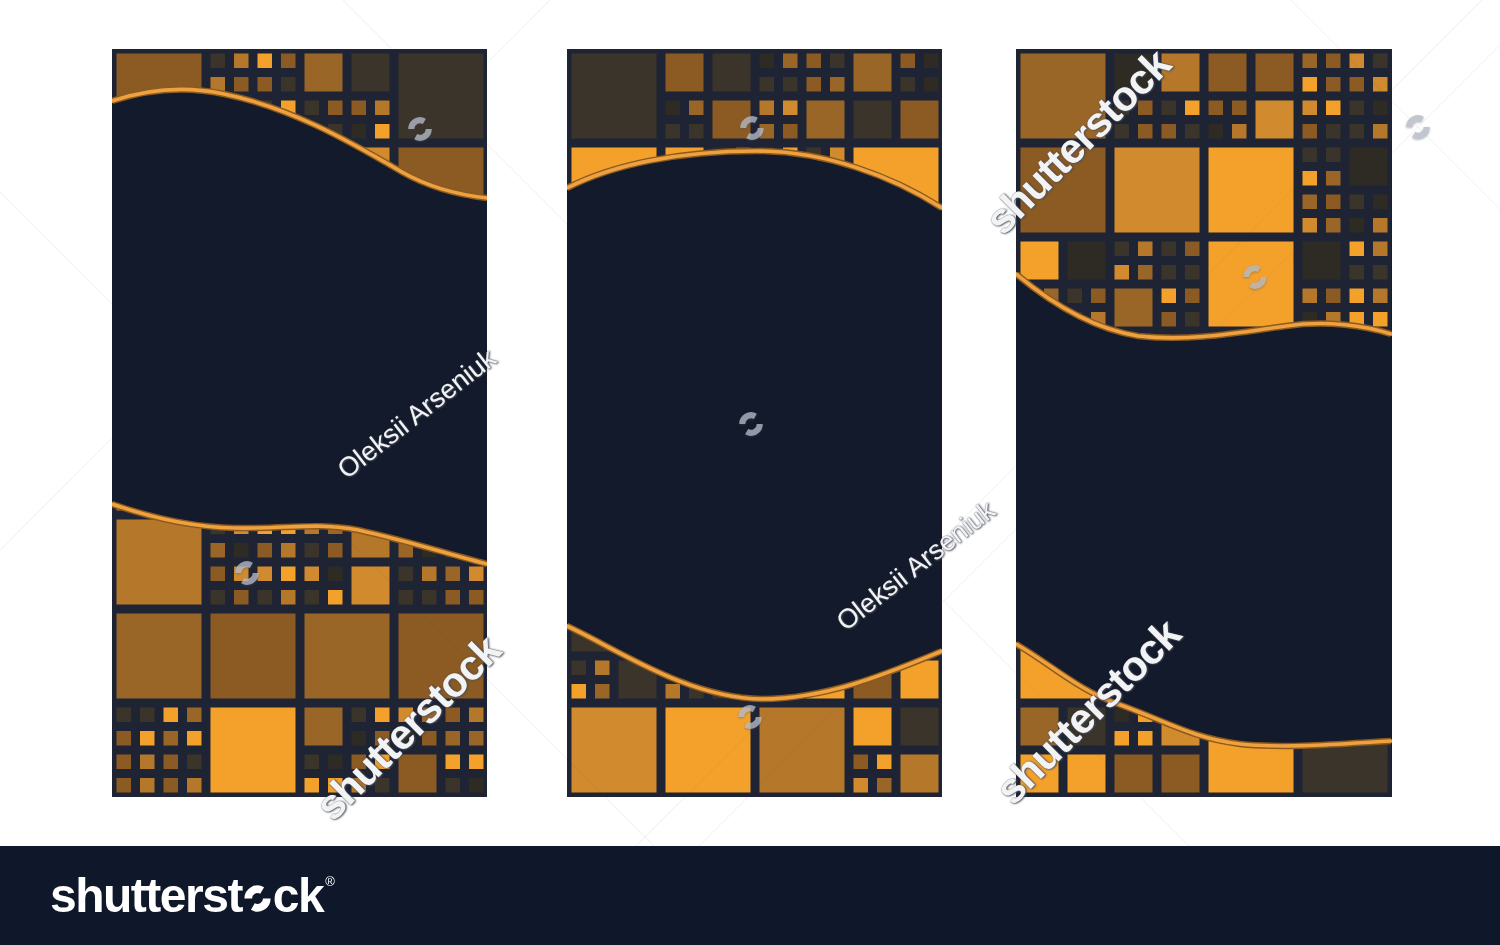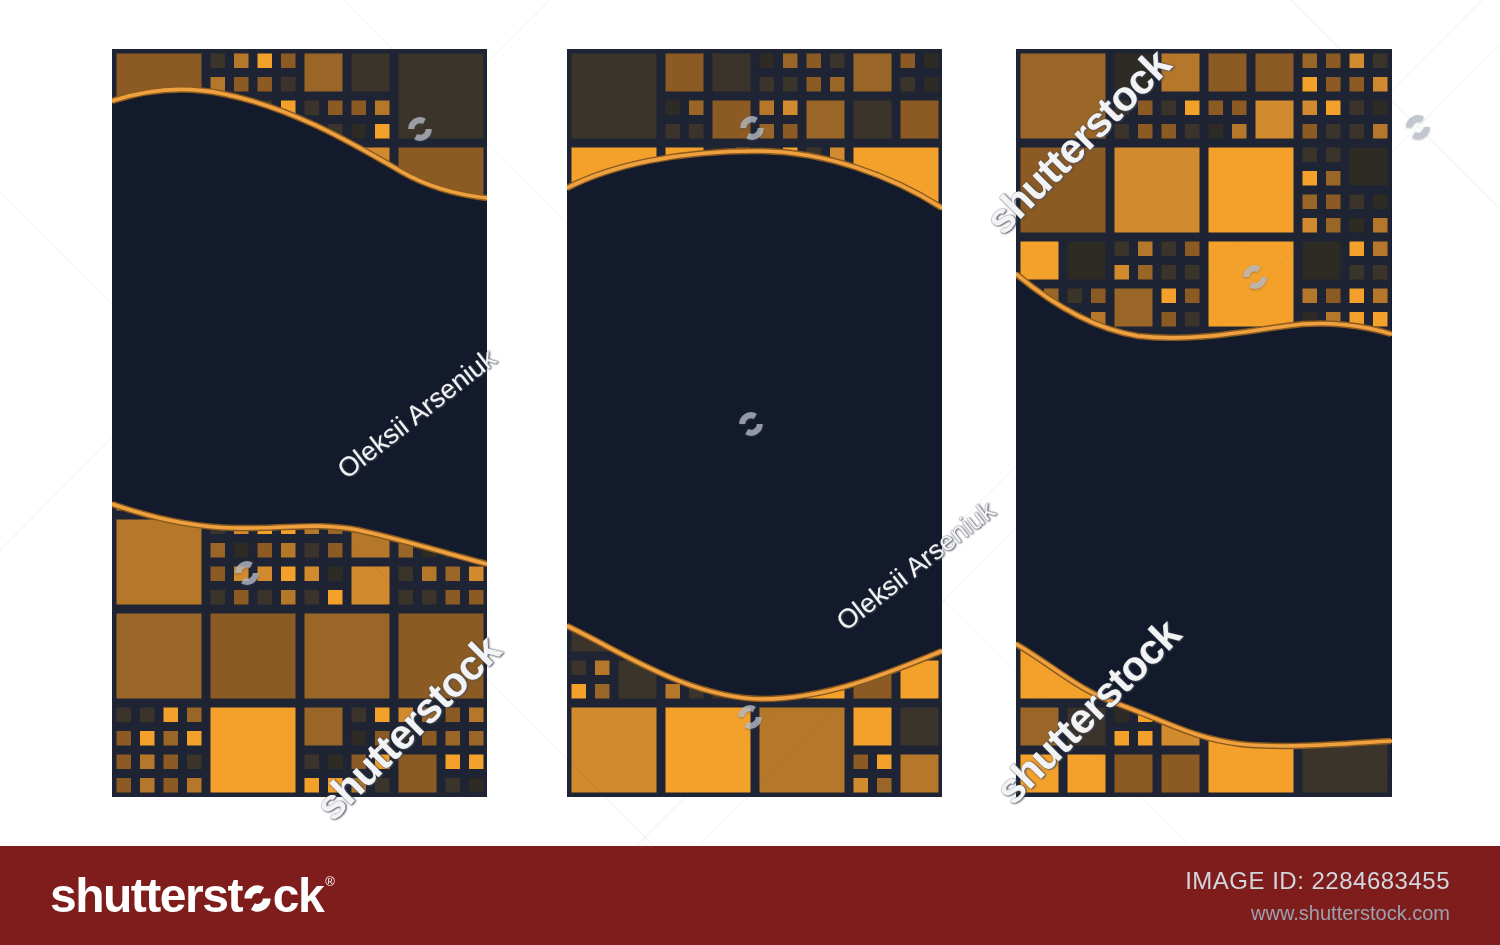--- a/index.html
+++ b/index.html
@@ -583,28 +583,24 @@
       <svg width="24" height="32" viewBox="0 0 26 34" class="wm-icon" style="left: 1243px; top: 261px;">
         <path d="M17.7,8.7 A9.5,9.5 0 0 0 3.5,17" fill="none" stroke="#b2b8c4" stroke-width="6.5"></path>
         <path d="M8.3,25.3 A9.5,9.5 0 0 0 22.5,17" fill="none" stroke="#b2b8c4" stroke-width="6.5"></path>
       </svg>
       <svg width="24" height="32" viewBox="0 0 26 34" class="wm-icon" style="left: 1406px; top: 111px;">
         <path d="M17.7,8.7 A9.5,9.5 0 0 0 3.5,17" fill="none" stroke="#b2b8c4" stroke-width="6.5"></path>
         <path d="M8.3,25.3 A9.5,9.5 0 0 0 22.5,17" fill="none" stroke="#b2b8c4" stroke-width="6.5"></path>
       </svg>
     </div>
 
-  <div class="footer" style="background: #7f1d1d;">
+  <div class="footer" style="background: #0f172a;">
     <div class="logo">
       <span>shutterst</span>
       <svg class="logo-o" width="27" height="31" viewBox="0 0 26 30">
         <path d="M17.5,7.2 A9,9 0 0 0 4,15" fill="none" stroke="#ffffff" stroke-width="7.4"></path>
         <path d="M8.5,22.8 A9,9 0 0 0 22,15" fill="none" stroke="#ffffff" stroke-width="7.4"></path>
       </svg>
       <span>ck</span>
       <sup>®</sup>
     </div>
-    <div class="footer-right">
-      <div class="image-id">IMAGE ID: 2284683455</div>
-      <div class="website">www.shutterstock.com</div>
-    </div>
   </div>
 </div>
 
 </body></html>

